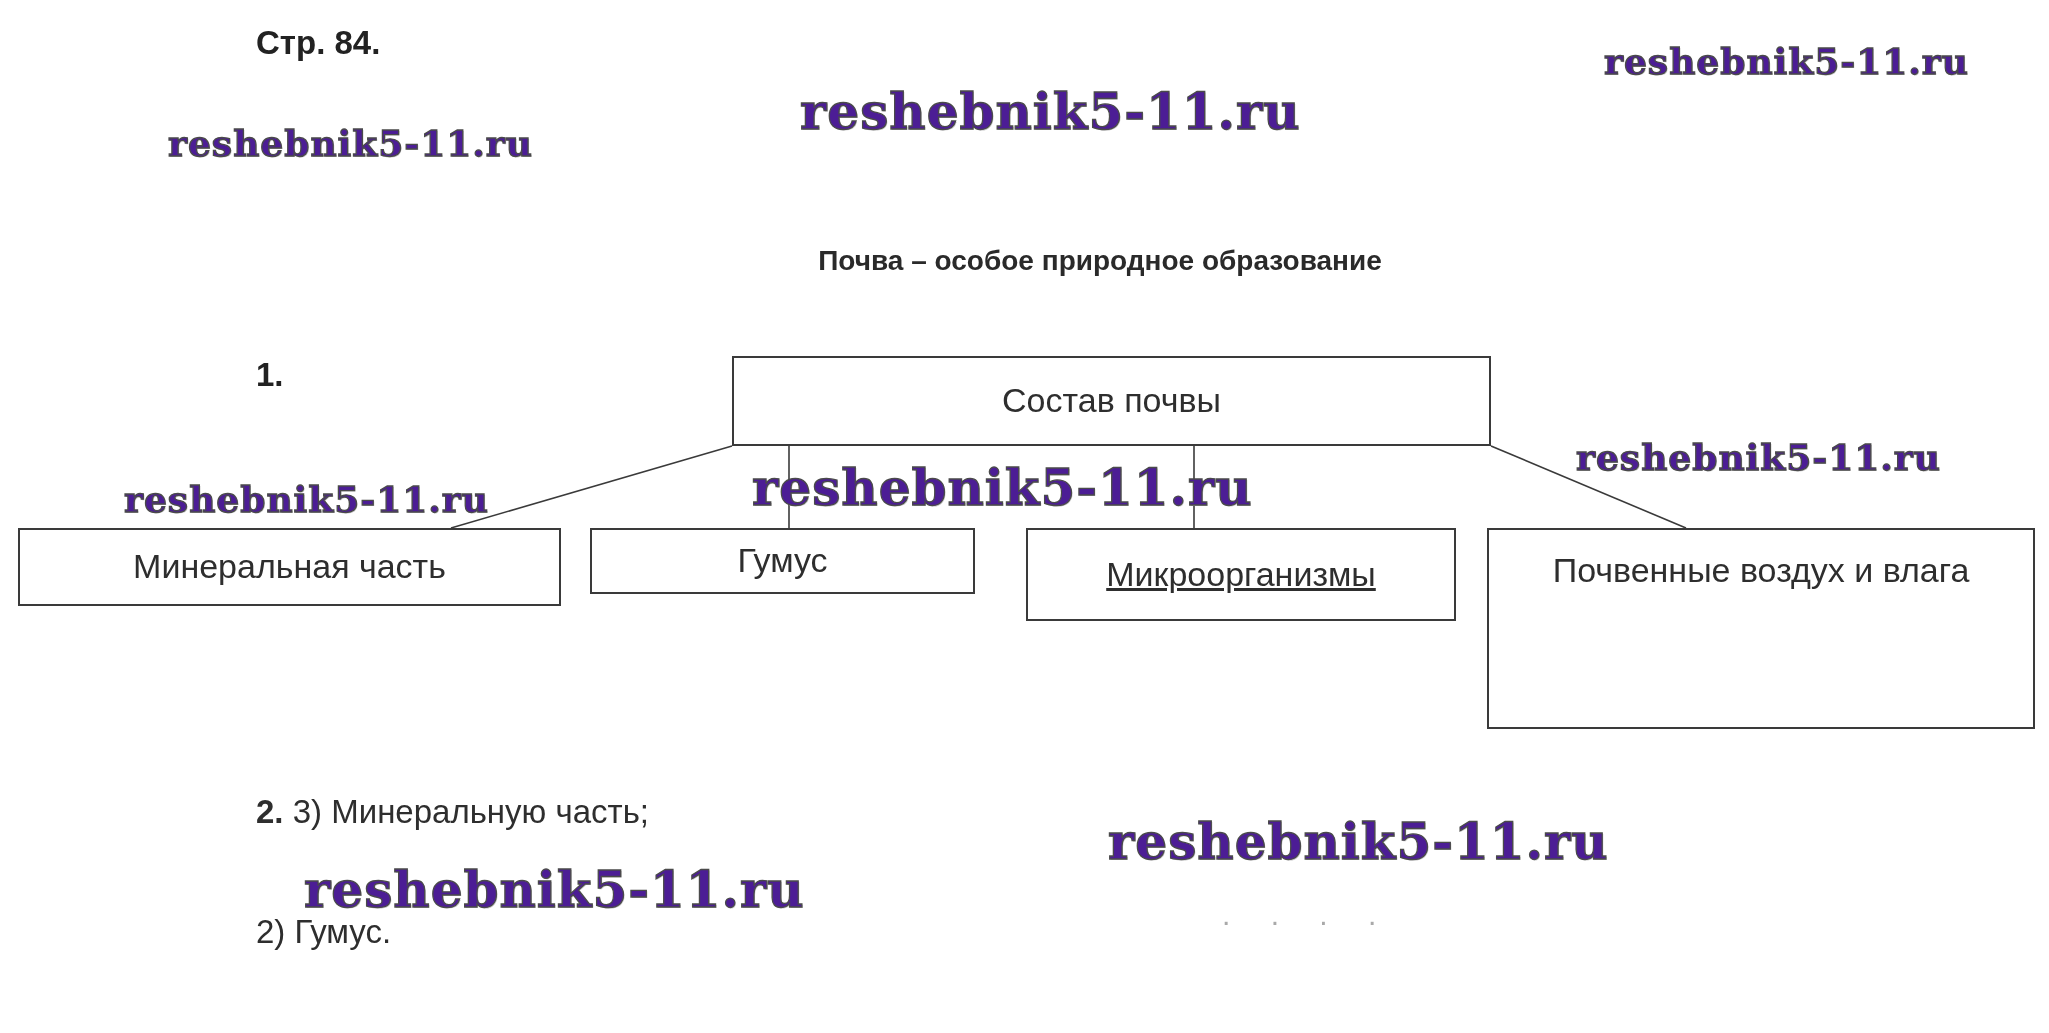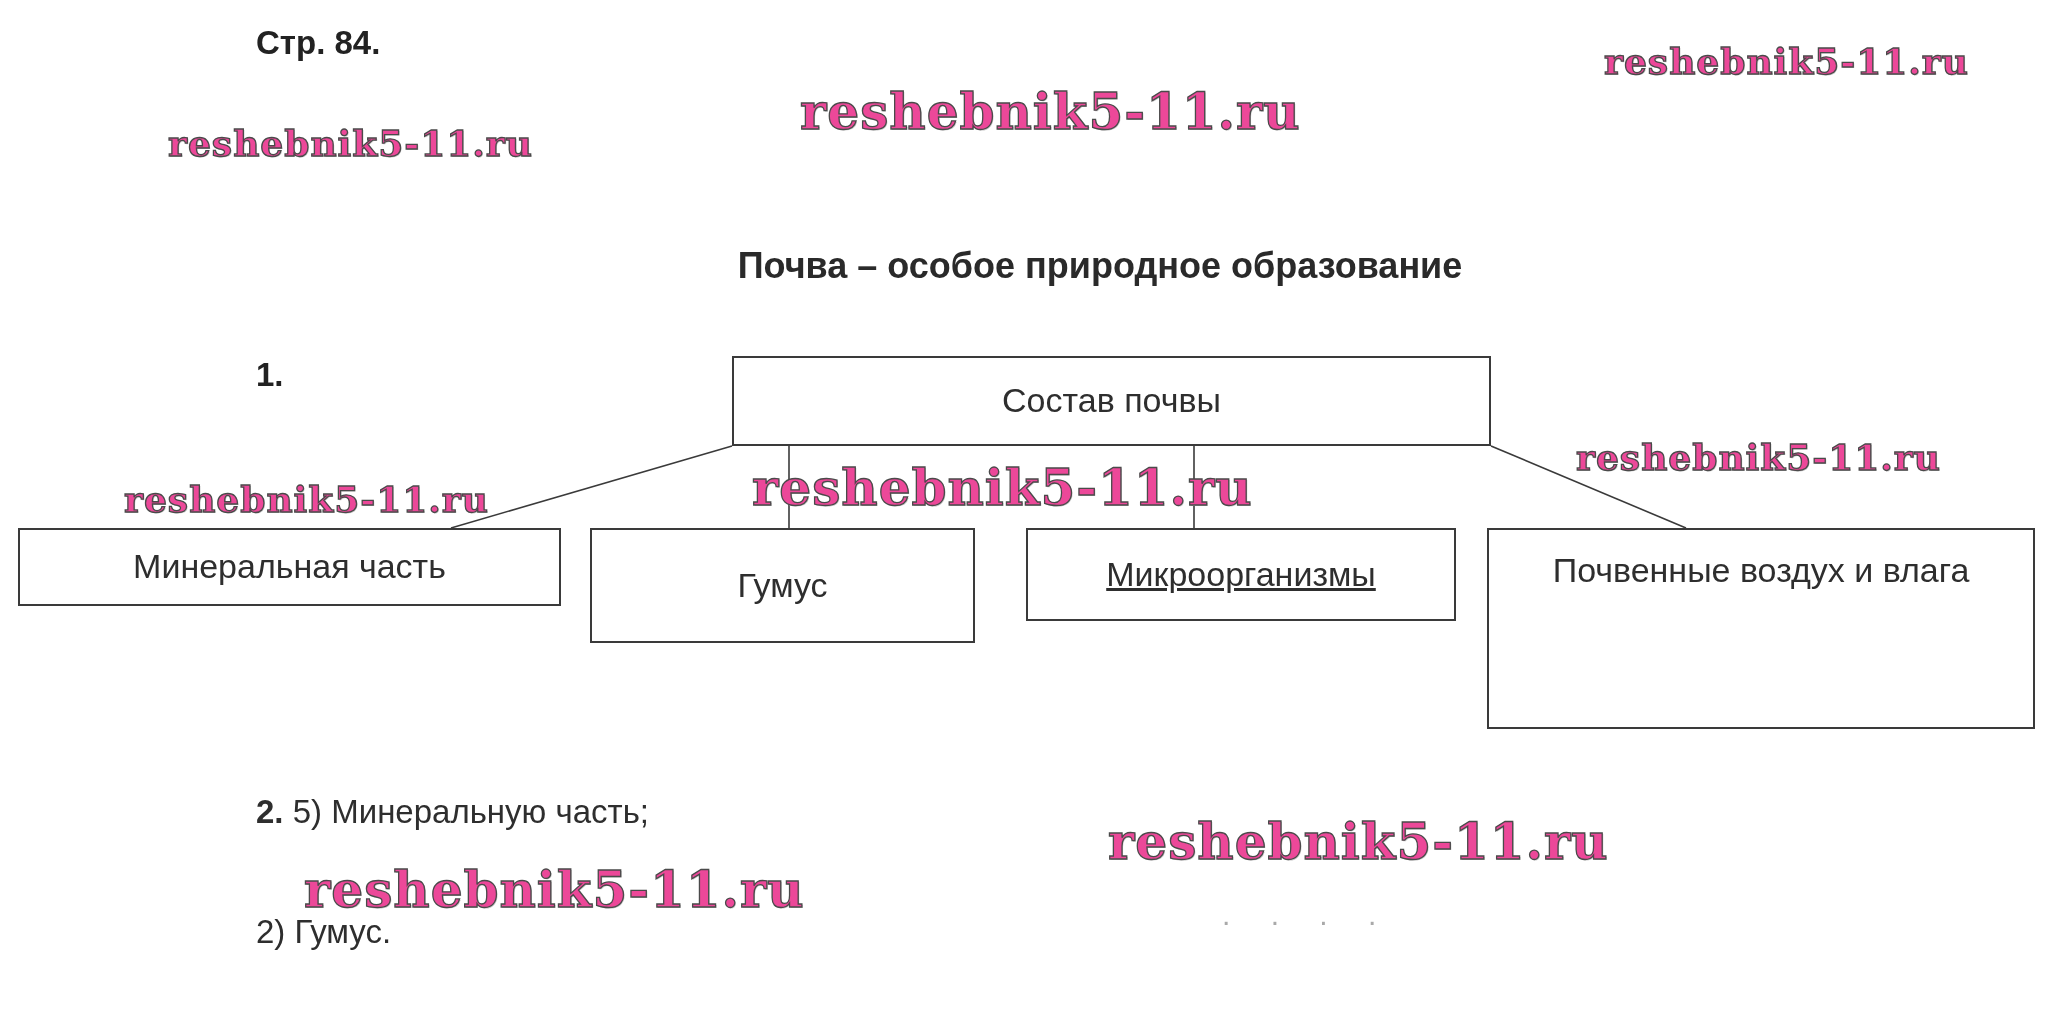--- a/index.html
+++ b/index.html
@@ -21,21 +21,21 @@
     white-space: nowrap;
   }
   .body-text {
     font-size: 33px;
     color: #2e2e2e;
     white-space: nowrap;
   }
   .watermark {
     font-family: "DejaVu Serif", serif;
     font-weight: bold;
-    color: #ec4899;
+    color: #4c1d95;
     -webkit-text-stroke: 1.3px #4a4a4a;
     letter-spacing: 1px;
     white-space: nowrap;
     text-shadow: 1px 1px 0 #c9c9c9;
   }
   .wm-small { font-size: 36px; }
   .wm-large { font-size: 50px; }
   .dbox {
     position: absolute;
     border: 2px solid #3a3a3a;
@@ -70,52 +70,52 @@
 
   <div class="abs bold" style="left:256px; top:24px; font-size:33px;">Стр. 84.</div>
 
   <div class="abs watermark wm-small" style="left:1604px; top:40px;">reshebnik5-11.ru</div>
 
   <div class="abs watermark wm-large" style="left:800px; top:82px;">reshebnik5-11.ru</div>
 
   <div class="abs watermark wm-small" style="left:168px; top:122px;">reshebnik5-11.ru</div>
 
 
-  <div class="abs heading" style="left:650px; top:245px; width:900px; font-size:36px;">Почва – особое природное образование</div>
+  <div class="abs heading" style="left:650px; top:245px; width:900px; font-size:28px;">Почва – особое природное образование</div>
 
   <div class="abs bold" style="left:256px; top:356px; font-size:33px;">1.</div>
 
   <svg class="connectors">
     <line x1="732" y1="446" x2="451" y2="528" stroke="#3a3a3a" stroke-width="1.6"></line>
     <line x1="789" y1="446" x2="789" y2="528" stroke="#3a3a3a" stroke-width="1.6"></line>
     <line x1="1194" y1="446" x2="1194" y2="528" stroke="#3a3a3a" stroke-width="1.6"></line>
     <line x1="1491" y1="446" x2="1686" y2="528" stroke="#3a3a3a" stroke-width="1.6"></line>
   </svg>
 
   <div>
     <div class="dbox" style="left:732px; top:356px; width:759px; height:90px;">Состав почвы</div>
 
     <div class="dbox" style="left:18px; top:528px; width:543px; height:78px;">Минеральная часть</div>
 
-    <div class="dbox" style="left:590px; top:528px; width:385px; height:115px;">Гумус</div>
+    <div class="dbox" style="left:590px; top:528px; width:385px; height:66px;">Гумус</div>
 
     <div class="dbox" style="left:1026px; top:528px; width:430px; height:93px;text-decoration:underline;">Микроорганизмы</div>
 
     <div class="dbox" style="left:1487px; top:528px; width:548px; height:201px; align-items:flex-start; padding-top:18px;">Почвенные воздух и влага</div>
   </div>
 
   <div class="abs watermark wm-small" style="left:1576px; top:436px;">reshebnik5-11.ru</div>
 
   <div class="abs watermark wm-small" style="left:124px; top:478px;">reshebnik5-11.ru</div>
 
   <div class="abs watermark wm-large" style="left:752px; top:458px;">reshebnik5-11.ru</div>
 
   <div class="abs body-text" style="left:256px; top:793px;">
     <span class="bold">2.</span>
-    <span>5) Минеральную часть;</span>
+    <span>3) Минеральную часть;</span>
   </div>
 
   <div class="abs watermark wm-large" style="left:1108px; top:812px;">reshebnik5-11.ru</div>
 
   <div class="abs watermark wm-large" style="left:304px; top:860px;">reshebnik5-11.ru</div>
 
   <div class="abs body-text" style="left:256px; top:913px;text-align:center;">2) Гумус.</div>
 
   <div class="abs dots" style="left:1222px; top:898px;">. . . .</div>
 

